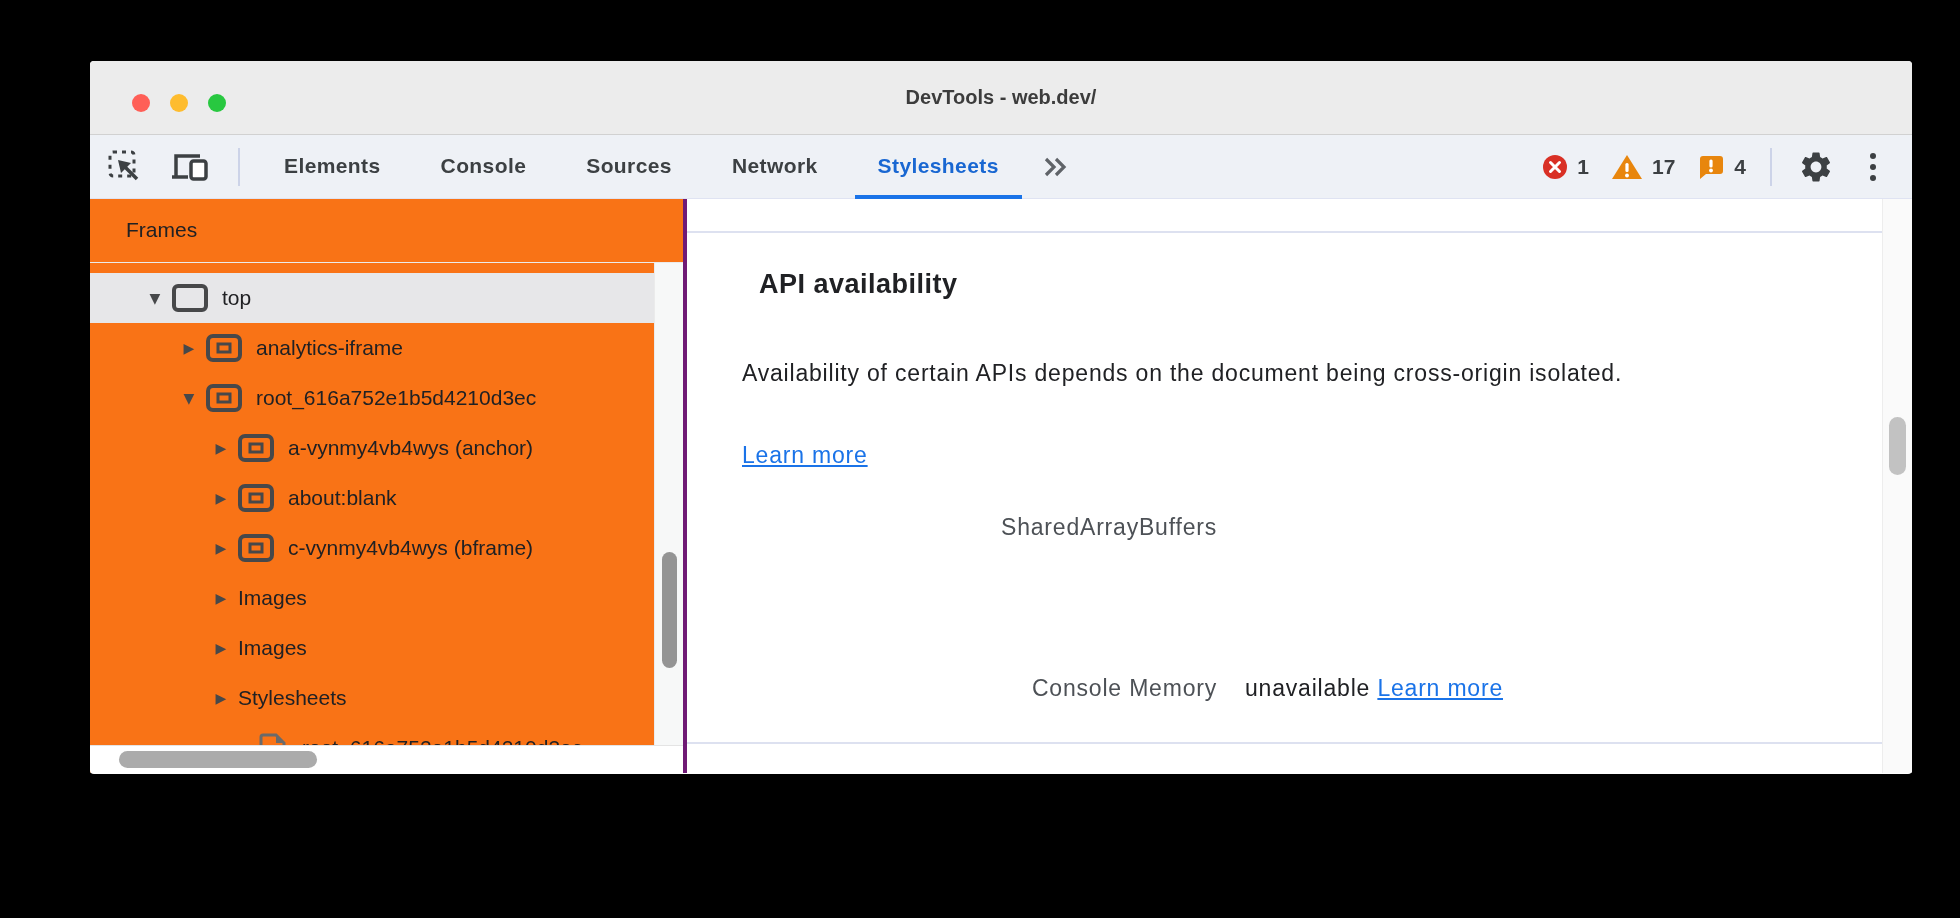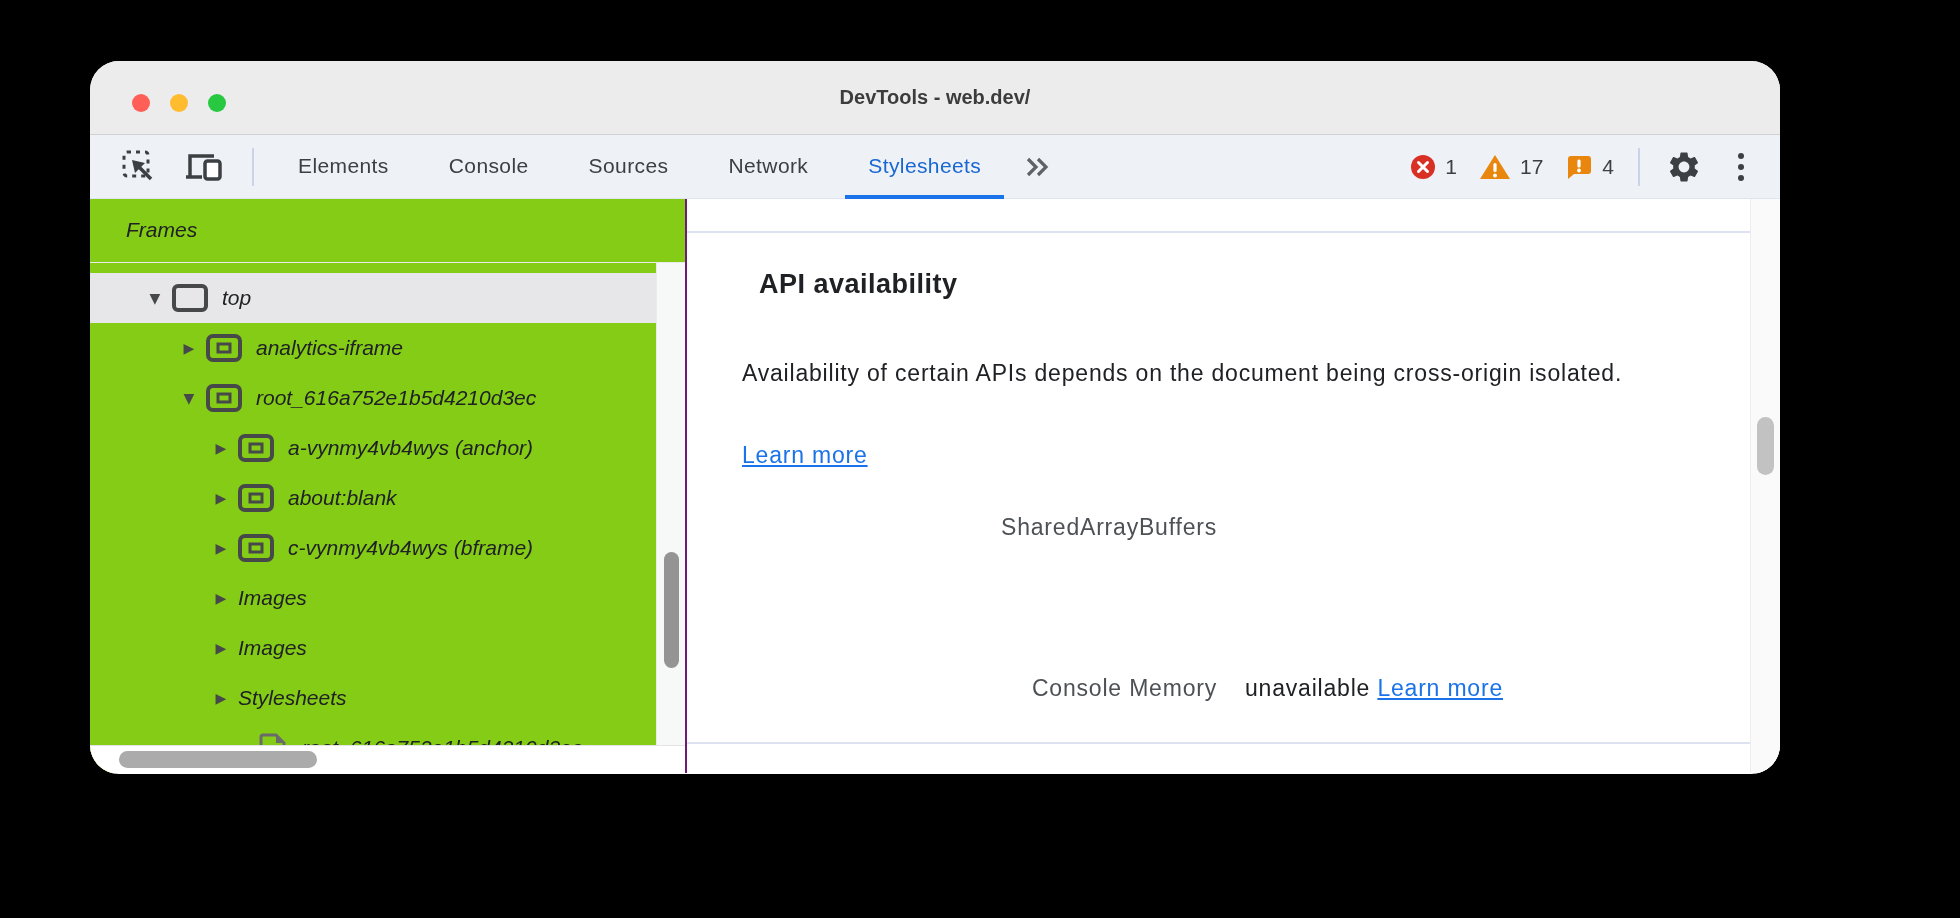--- a/index.html
+++ b/index.html
@@ -1,38 +1,38 @@
 <!DOCTYPE html>
 <html><head>
 <meta charset="utf-8">
 <style>
   * { margin:0; padding:0; box-sizing:border-box; }
   html,body { width:1960px; height:918px; background:#000; overflow:hidden;
               font-family:"Liberation Sans","DejaVu Sans",sans-serif; }
   .stage { position:relative; width:1960px; height:918px; background:#000; }
 
-  .window { position:absolute; left:90px; top:61px; width:1690px; height:713px;
-            background:#fff; border-radius:29px; overflow:hidden;
+  .window { position:absolute; left:90px; top:61px; width:1822px; height:713px;
+            background:#fff; border-radius:4px; overflow:hidden;
             box-shadow:0 25px 70px rgba(0,0,0,.6); }
 
   
   .titlebar { position:relative; height:74px; background:#ececec;
               border-bottom:1px solid #d1d1d1; }
   .lights { position:absolute; left:42px; top:33px; display:flex; gap:20px; }
   .light { width:18px; height:18px; border-radius:50%; }
   .light.red { background:#ff5f57; }
   .light.yellow { background:#febc2e; }
   .light.green { background:#28c840; }
   .win-title { text-align:center; line-height:73px; font-size:20px;
                font-weight:700; color:#3c3c3c; }
 
   
   .toolbar { position:relative; height:64px; background:#eef1f6;
              border-bottom:1px solid #dfe3f2; display:flex; align-items:center;
-             padding-left:30px; }
+             padding-left:16px;font-weight:bold; }
   .tool-btn { display:flex; align-items:center; justify-content:center; }
   .inspect-btn { width:38px; height:38px; }
   .device-btn { width:40px; height:38px; margin-left:26px; }
   .vsep { width:2px; height:38px; background:#ccd3e8; margin-left:28px; }
   .tabs { display:flex; height:64px; margin-left:14px; }
   .tab { padding:0 25px; margin:0 5px; line-height:62px; font-size:21px;
          color:#3c4043; letter-spacing:.4px; position:relative; cursor:default;
          white-space:nowrap; }
   .tab.active { color:#1967d2; }
   .tab.active::after { content:""; position:absolute; left:2px; right:2px;
@@ -45,22 +45,22 @@
   .badge { display:flex; align-items:center; gap:9px; margin-left:22px; }
   .badge:first-child { margin-left:0; }
   .kebab { display:flex; flex-direction:column; gap:5px; margin-left:30px;
            padding:6px; }
   .kebab i { width:6px; height:6px; border-radius:50%; background:#3c4043; }
   .gear-wrap { margin-left:26px; }
 
   
   .content { display:flex; height:574px; }
 
-  .left-panel { position:relative; width:597px; background:#84cc16;
-                border-right:2px solid #701a75; flex-shrink:0;font-style:italic; }
+  .left-panel { position:relative; width:597px; background:#f97316;
+                border-right:4px solid #701a75; flex-shrink:0; }
   .frames-header { height:64px; line-height:62px; padding-left:36px;
                    font-size:21px; font-weight:500; color:#202124;
                    border-bottom:1px solid #ebebeb; }
   .tree { position:absolute; top:64px; left:0; right:0; height:483px;
           overflow:hidden; padding-top:10px; }
   .trow { display:flex; align-items:center; height:50px; font-size:21px;
           color:#202124; white-space:nowrap; }
   .trow.selected { background:#e7e7e9; }
   .arrow { width:34px; flex-shrink:0; text-align:center; font-size:14px;
            color:#47484a; font-family:"DejaVu Sans",sans-serif; }

